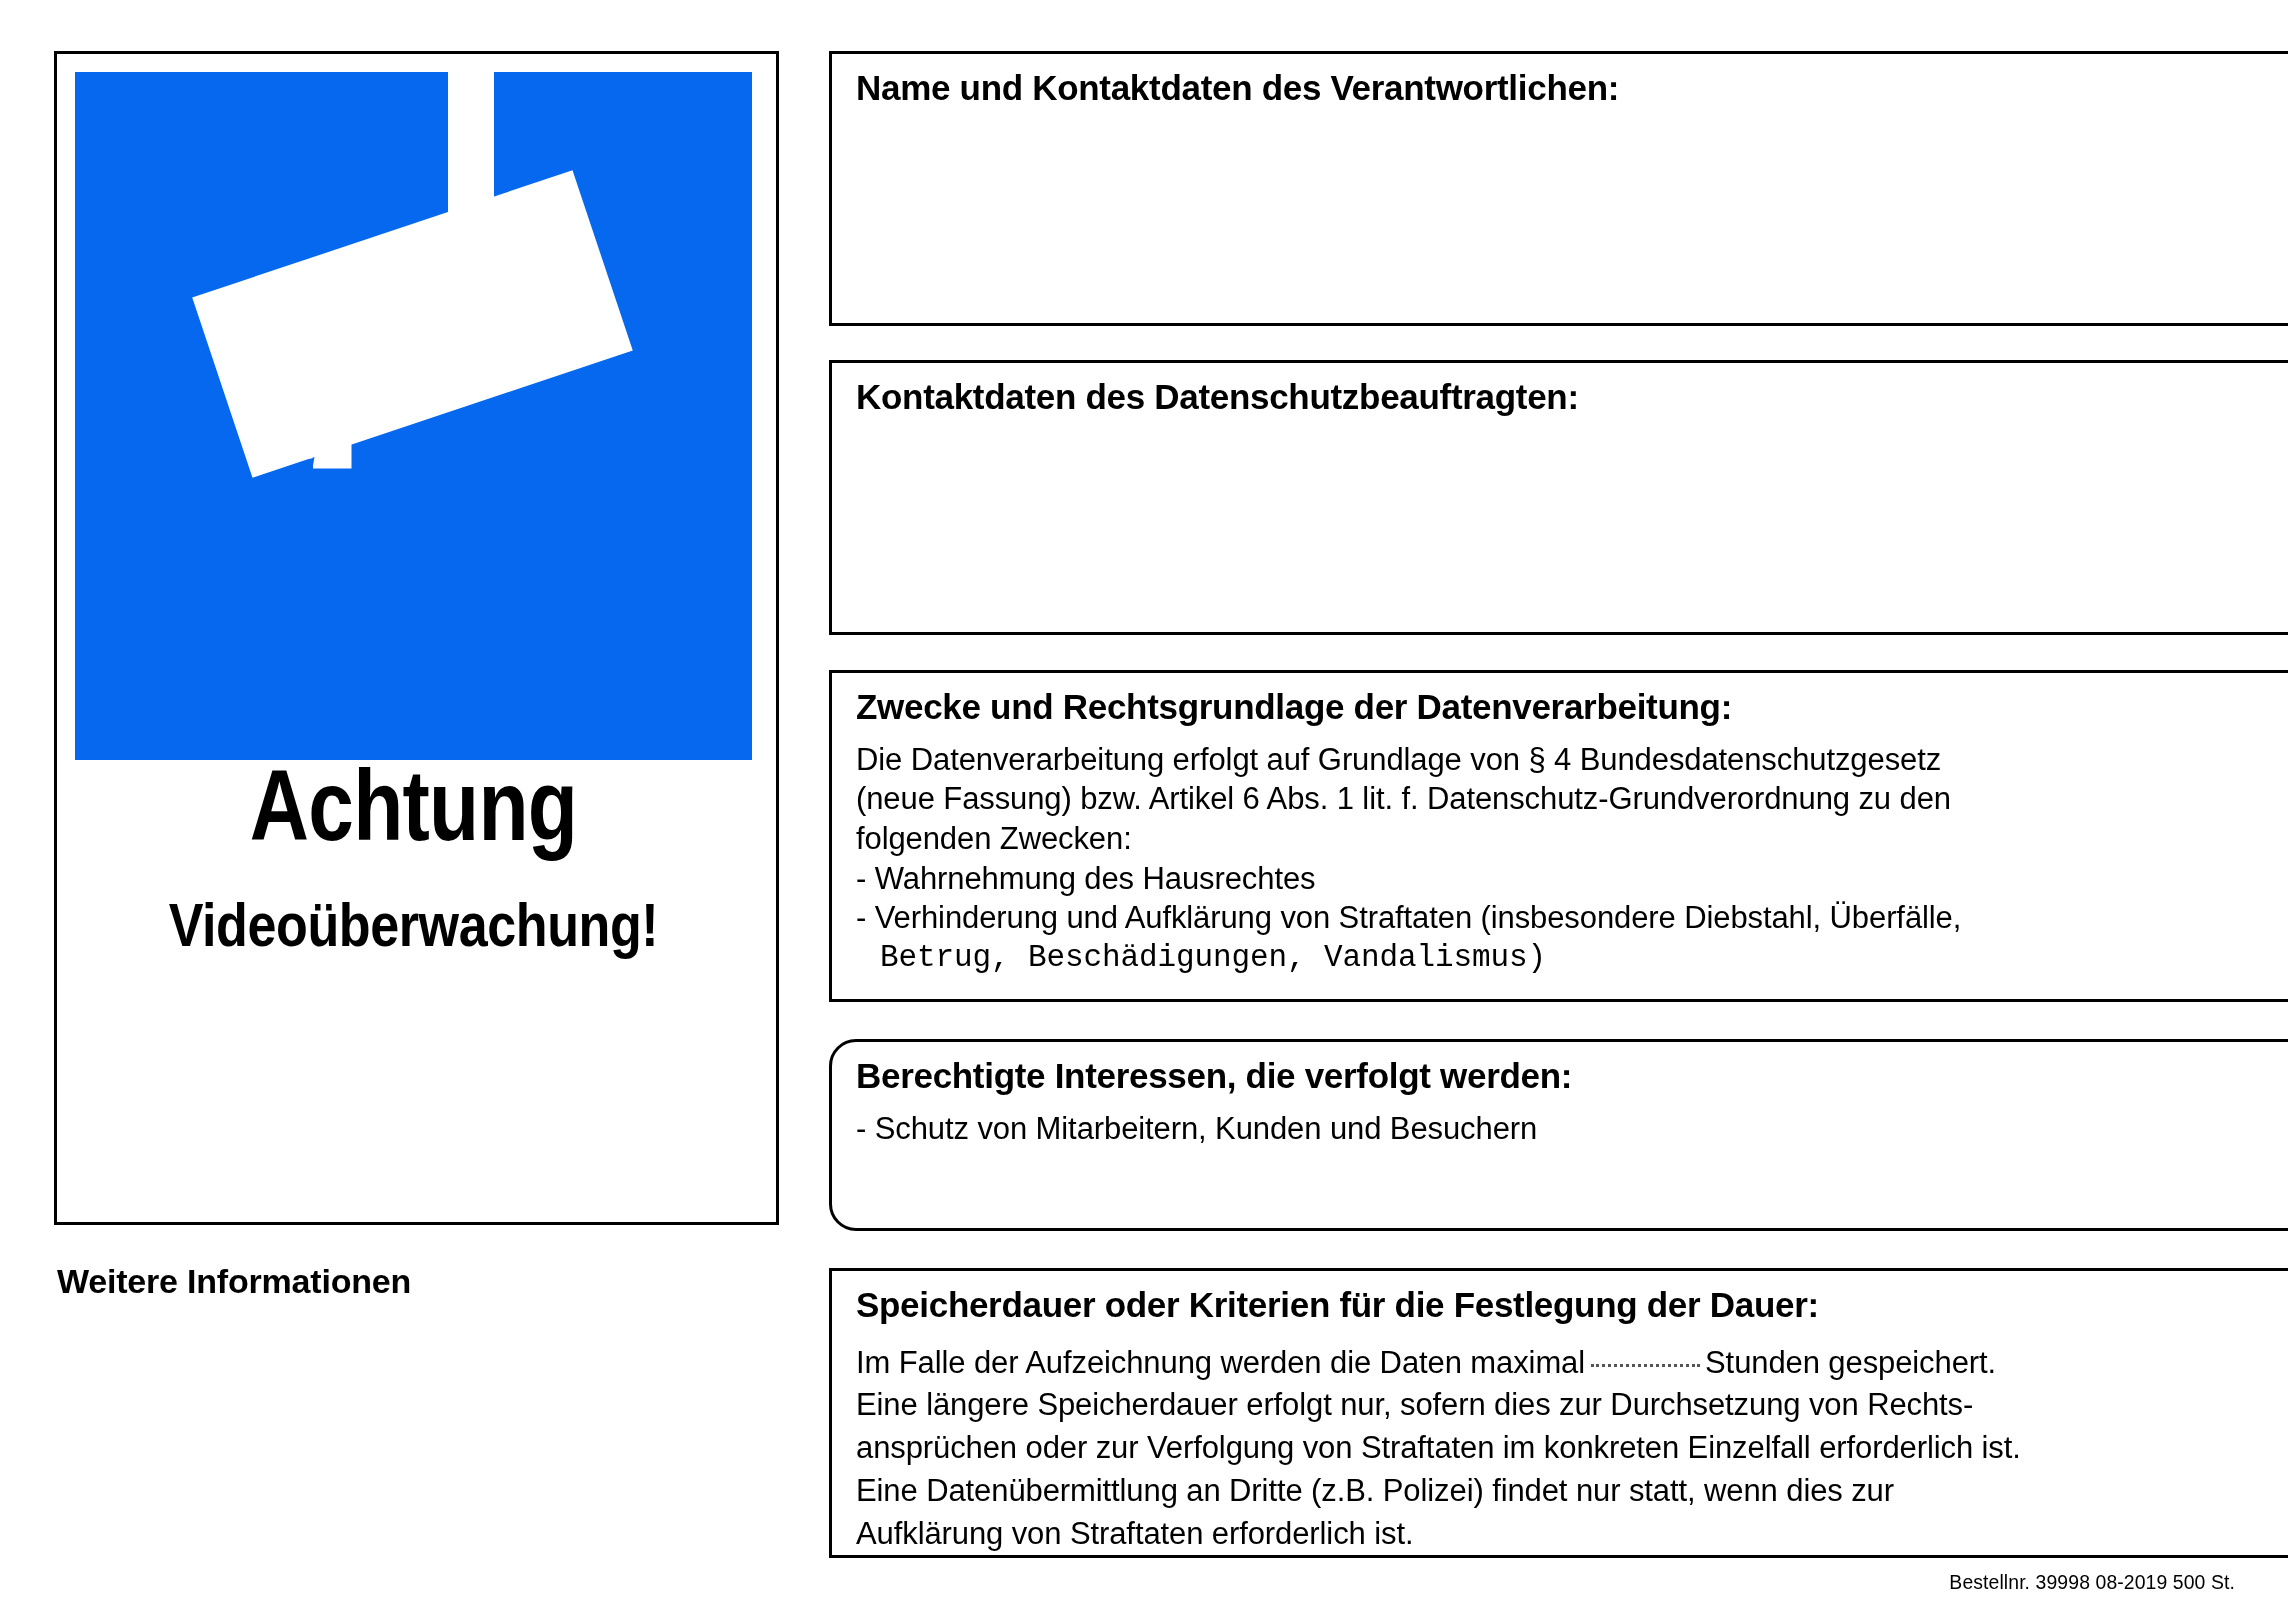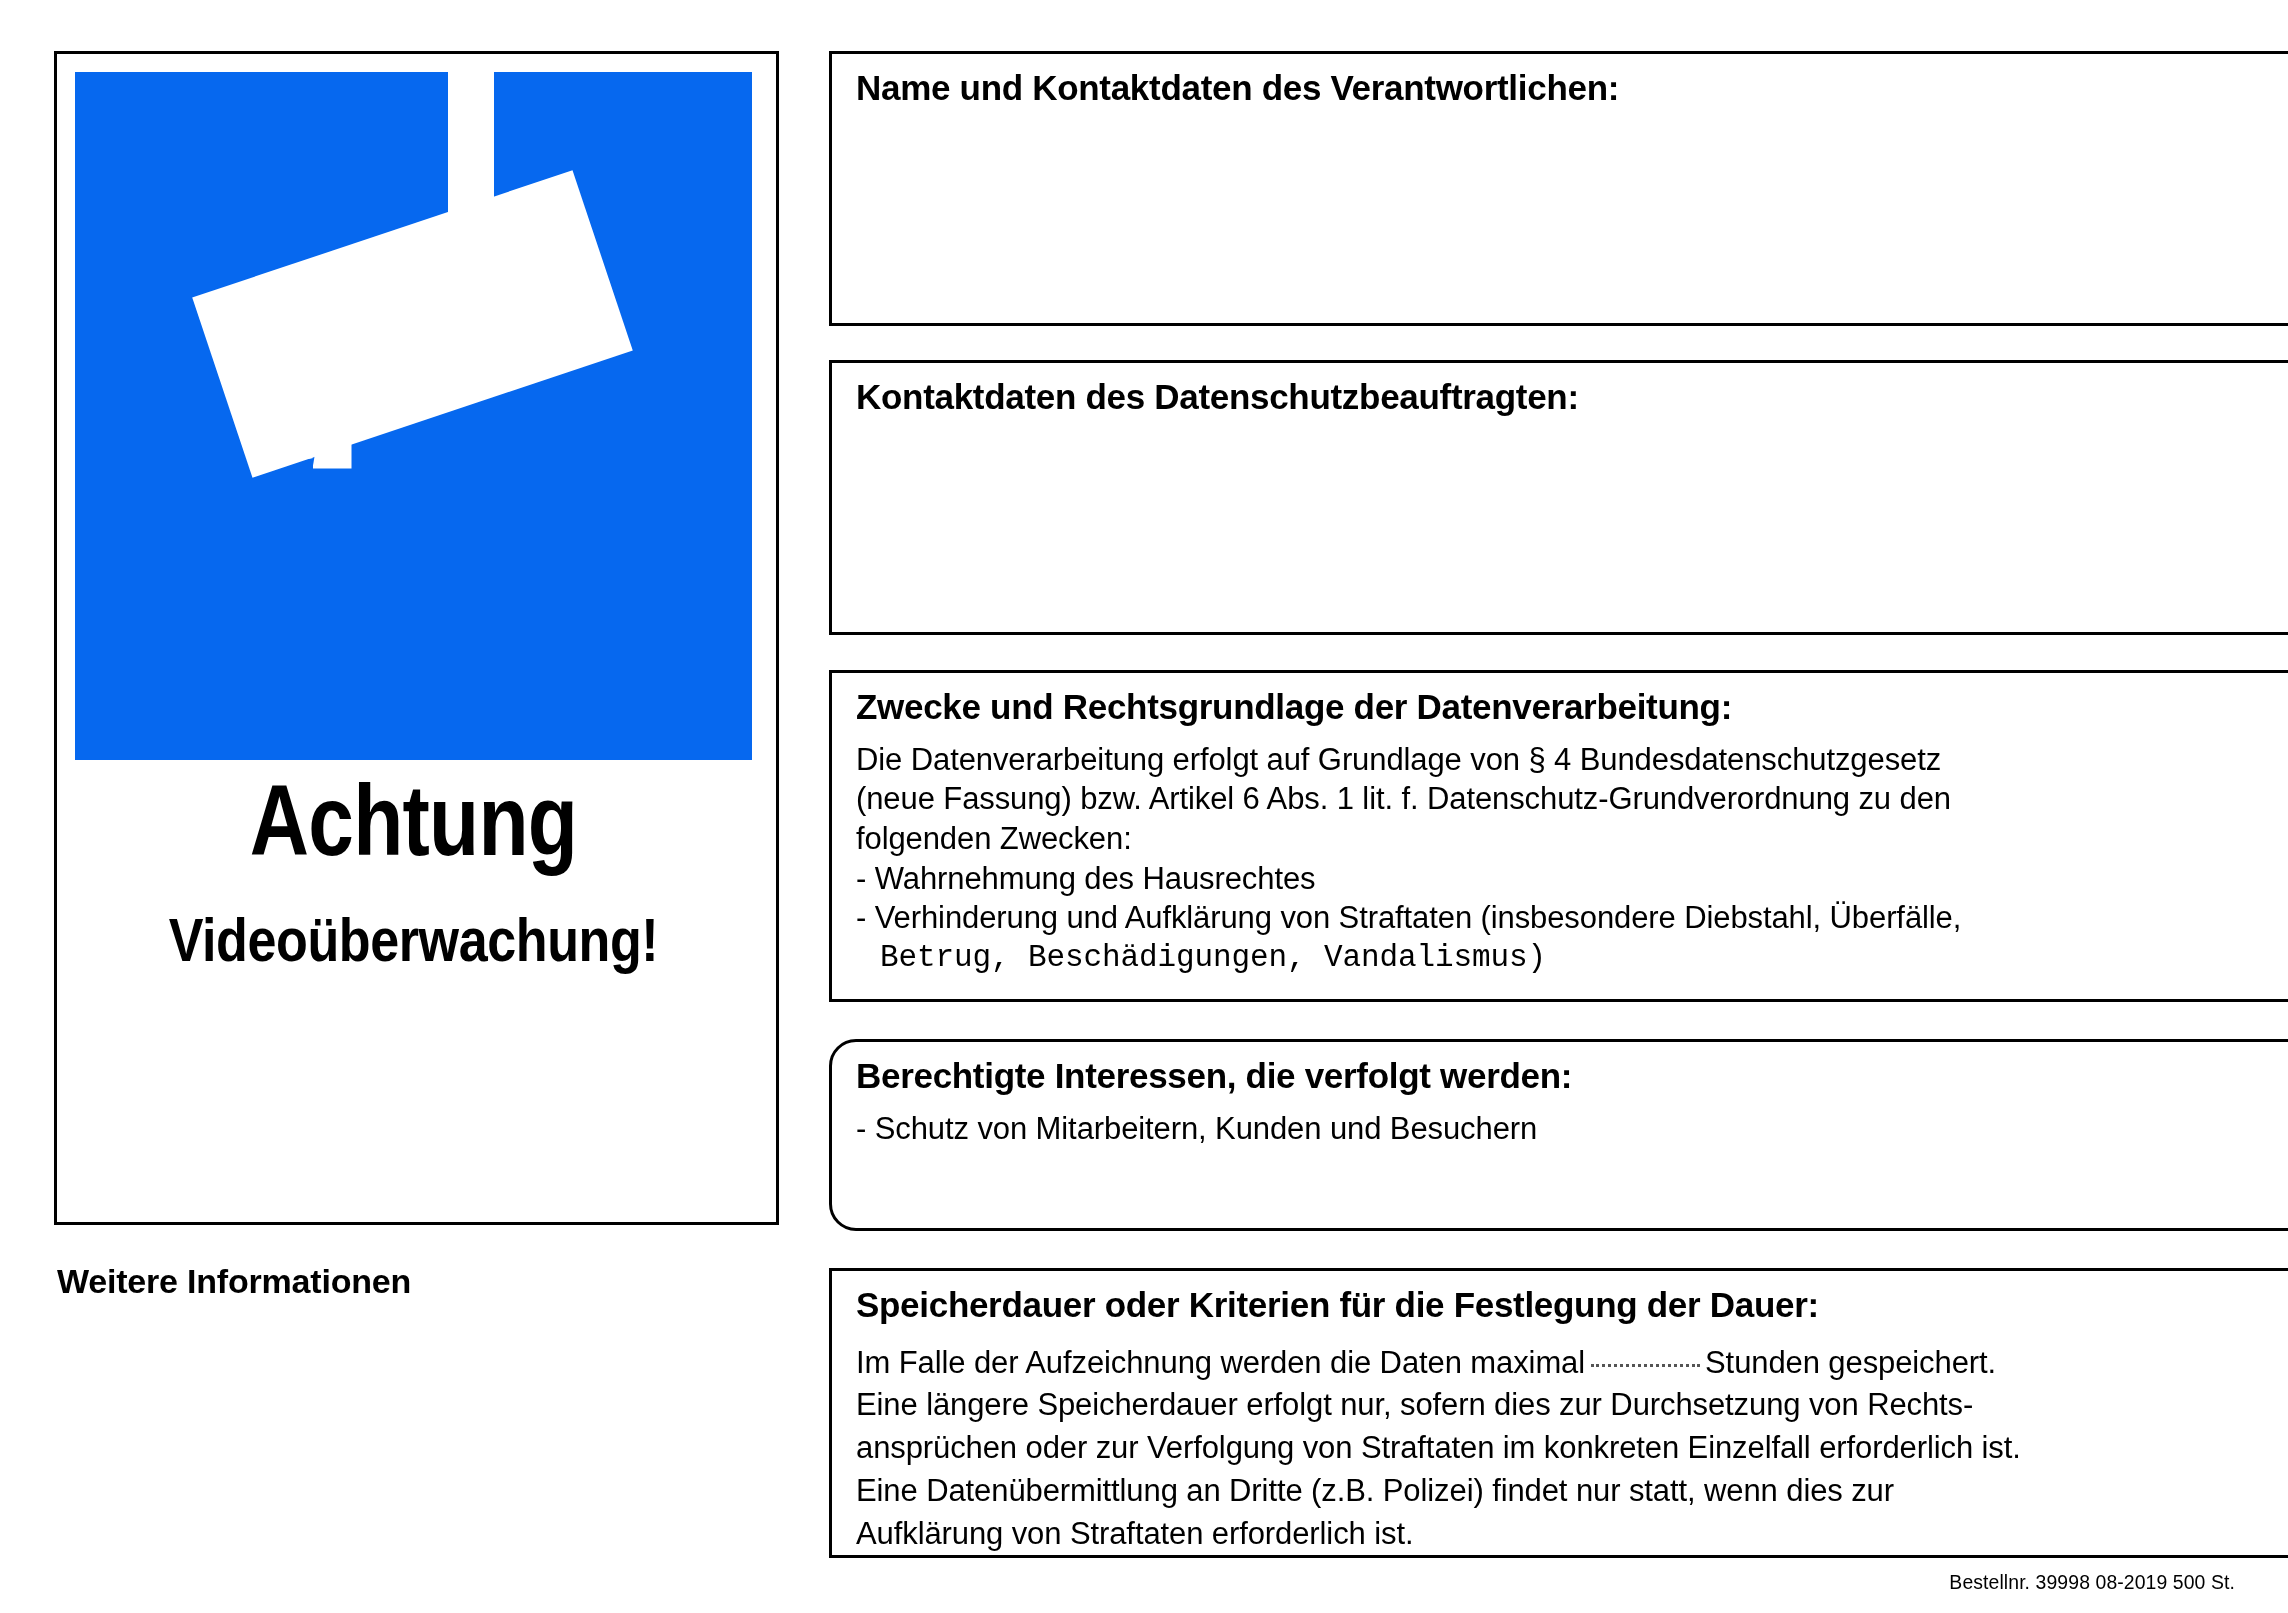--- a/index.html
+++ b/index.html
@@ -82,21 +82,21 @@
     top: 277px;
     width: 39px;
     height: 120px;
     background: #ffffff;
     clip-path: polygon(0% 100%, 100% 100%, 100% 18%, 52% 0%);
   }
 
   .sign-text {
     position: absolute;
     left: 17.5px;
-    top: 716px;
+    top: 701px;
     width: 677px;
     text-align: center;
   }
 
   .sign-title {
     font-size: 100px;
     font-weight: 700;
     line-height: 1.0;
     letter-spacing: -0.9px;
     transform: scaleX(0.82);

